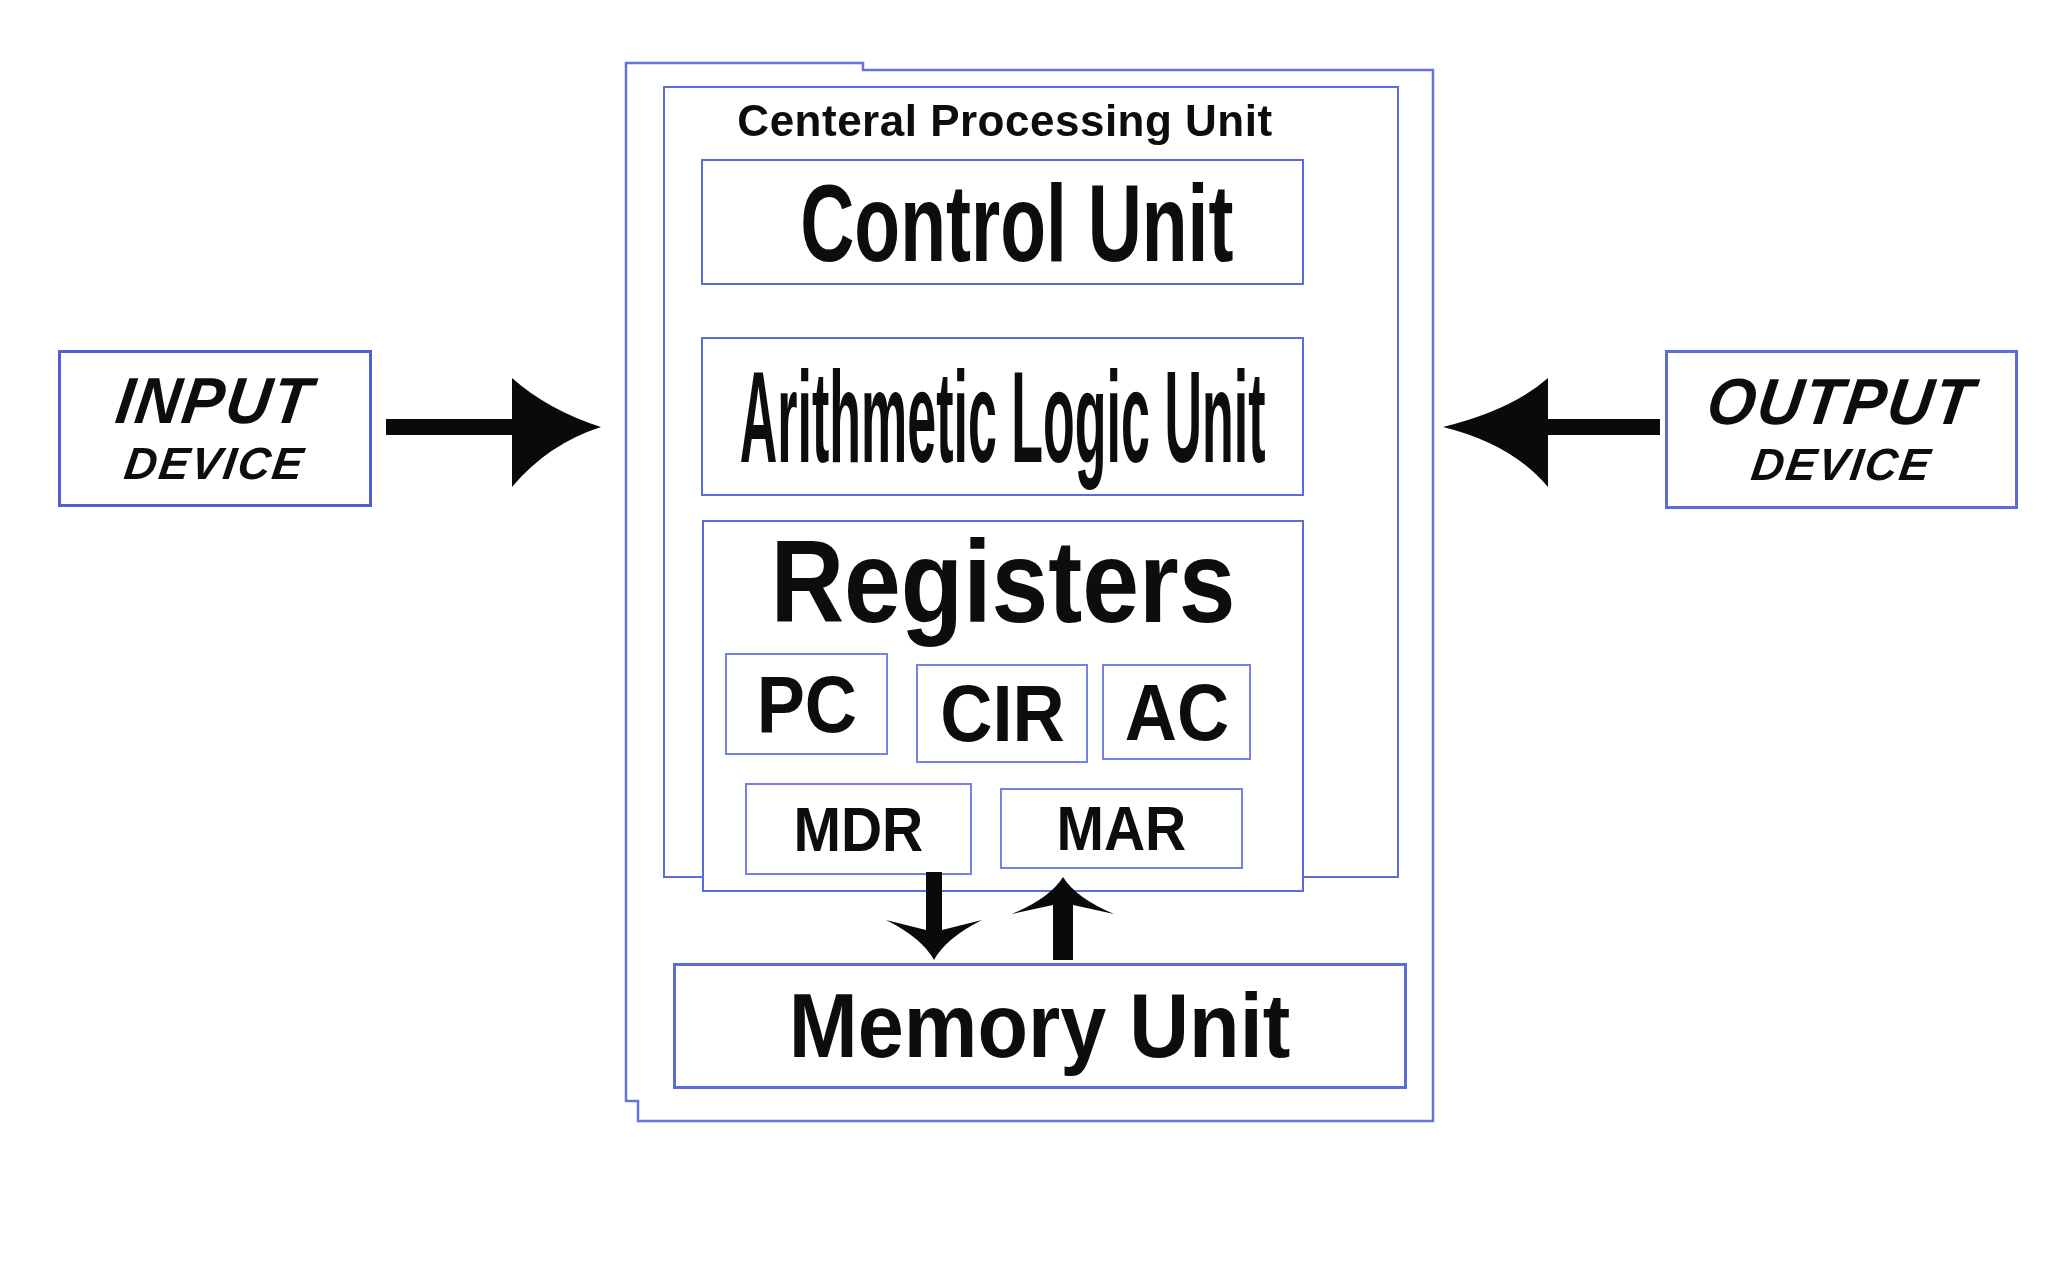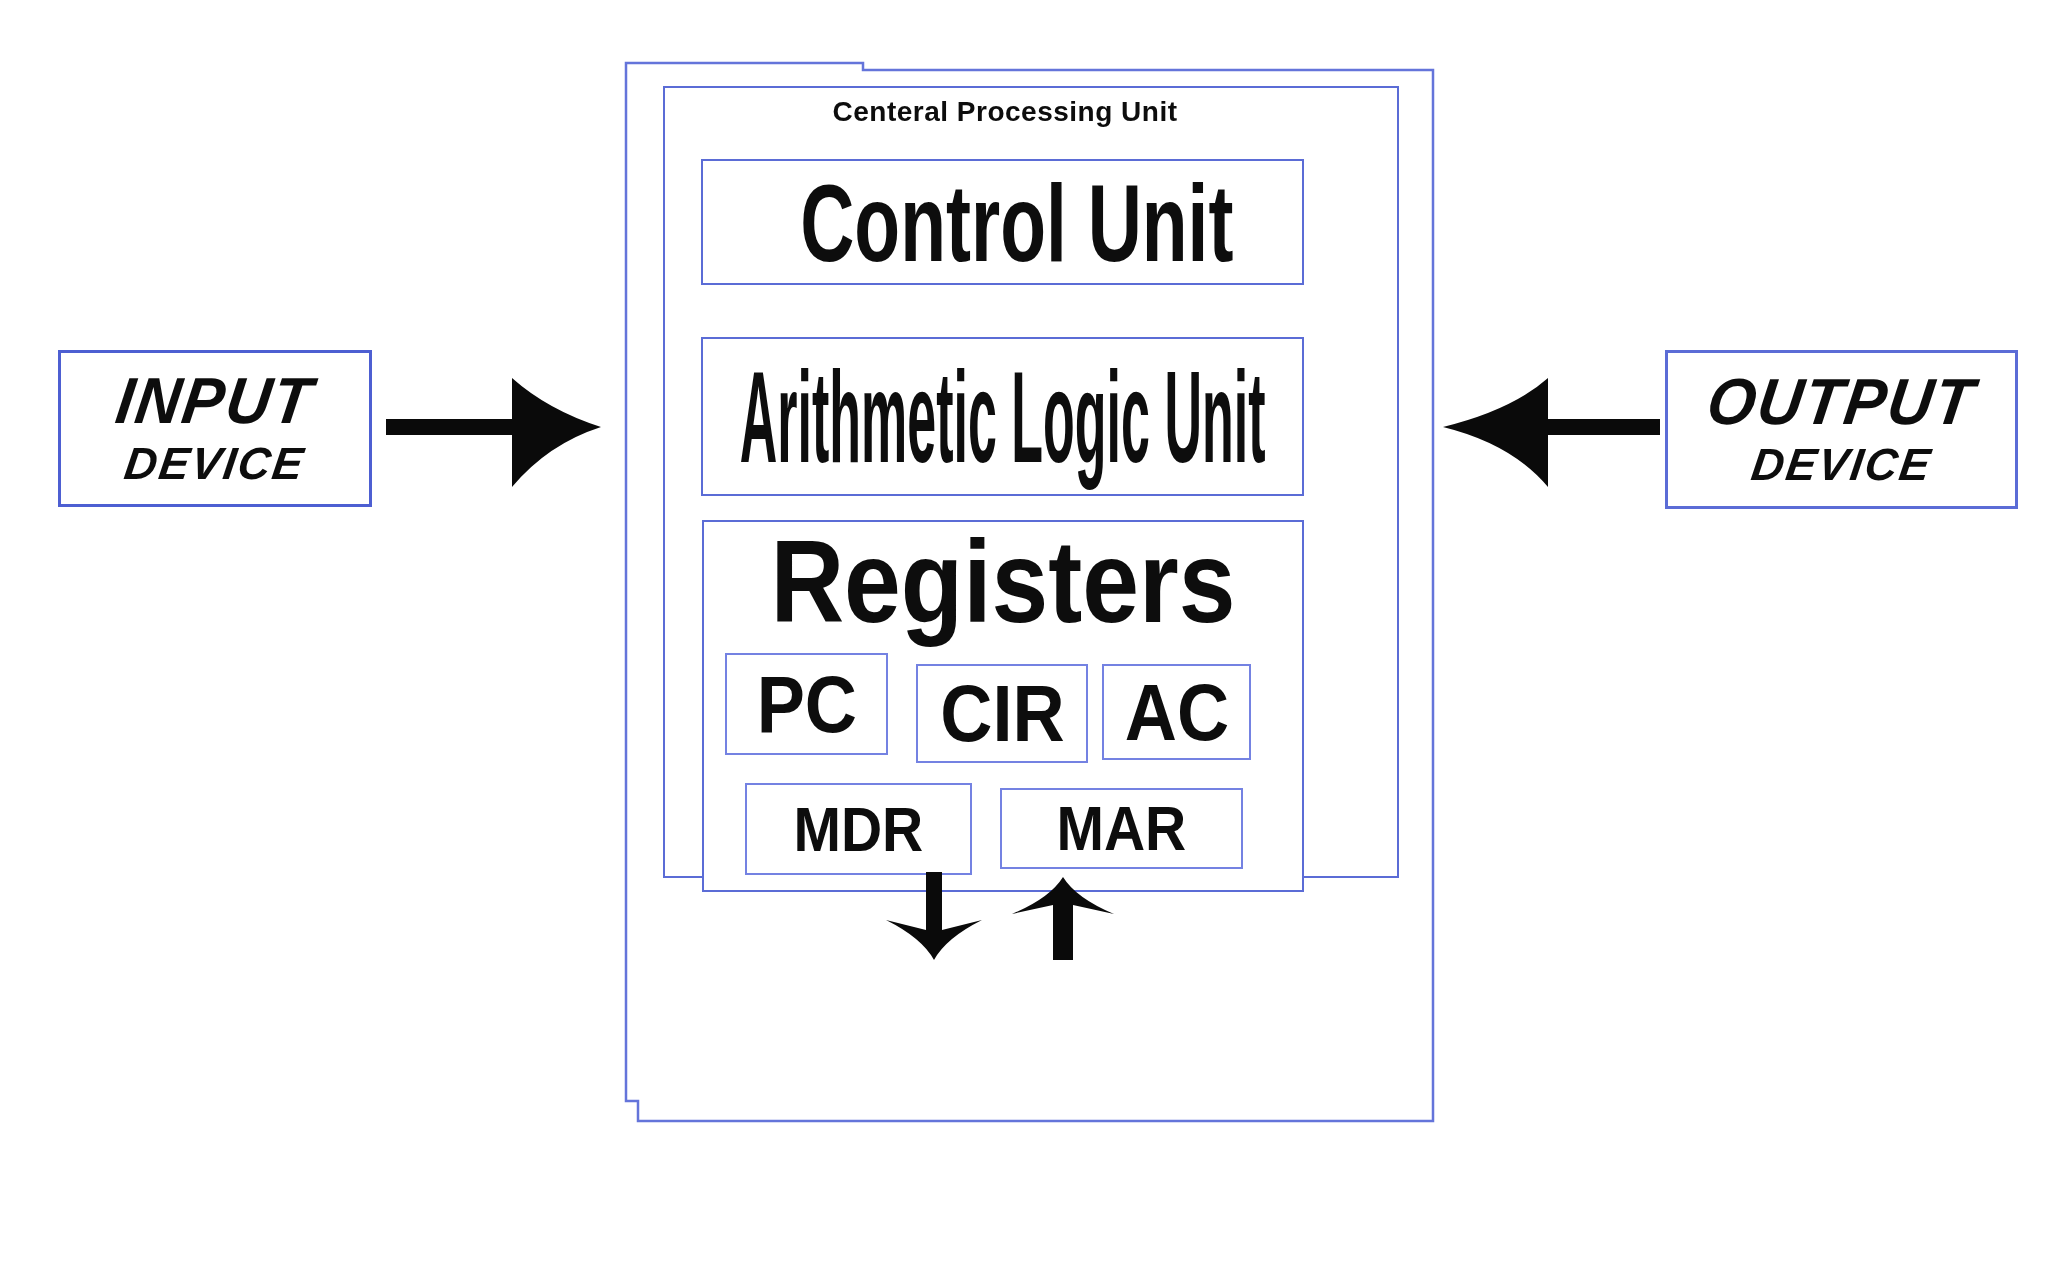--- a/index.html
+++ b/index.html
@@ -18,21 +18,21 @@
     display:flex;align-items:center;justify-content:center;
   }
   .bigtext{
     font-weight:700;
     color:#0d0d0d;
     white-space:nowrap;
     line-height:1;
   }
   
   .cpu-title{
-    font-size:28px;font-weight:800;
+    font-size:44px;font-weight:800;
     text-align:center;
     letter-spacing:0.5px;
   }
   
   .control-text{font-size:100px;transform:scale(0.75,1.10);}
   
   .alu-text{font-size:100px;transform:scale(0.52,1.30);}
   
   .registers-title{
     font-size:116px;font-weight:700;
@@ -107,20 +107,23 @@
 
   <div class="abs bluebox" style="left:701px;top:337px;width:603px;height:159px;">
     <span class="bigtext alu-text">Arithmetic Logic Unit</span>
   </div>
 
   <svg class="abs" style="left:860px;top:870px;" width="300" height="100" viewBox="860 870 300 100">
     <path d="M 926 872 L 926 930 L 886 920 Q 922 938 934 960 Q 946 938 982 920 L 942 930 L 942 872 Z" fill="#0a0a0a"></path>
     <path d="M 1053 960 L 1053 905 L 1012 914 Q 1050 898 1063 877 Q 1076 898 1114 914 L 1073 905 L 1073 960 Z" fill="#0a0a0a"></path>
   </svg>
 
+  <div class="abs" style="left:673px;top:963px;width:734px;height:126px;border:3px solid #5b6cd6;background:#ffffff;display:flex;align-items:center;justify-content:center;">
+    <span class="bigtext memory-text">Memory Unit</span>
+  </div>
 
   <div class="abs io-box" style="left:58px;top:350px;width:314px;height:157px;">
     <span class="io-line1">INPUT</span>
     <span class="io-line2">DEVICE</span>
   </div>
 
   <svg class="abs" style="left:380px;top:370px;" width="230" height="130" viewBox="380 370 230 130">
     <path d="M 386 419 L 512 419 L 512 378 Q 548 410 601 427 Q 548 444 512 487 L 512 435 L 386 435 Z" fill="#0a0a0a"></path>
   </svg>
 

